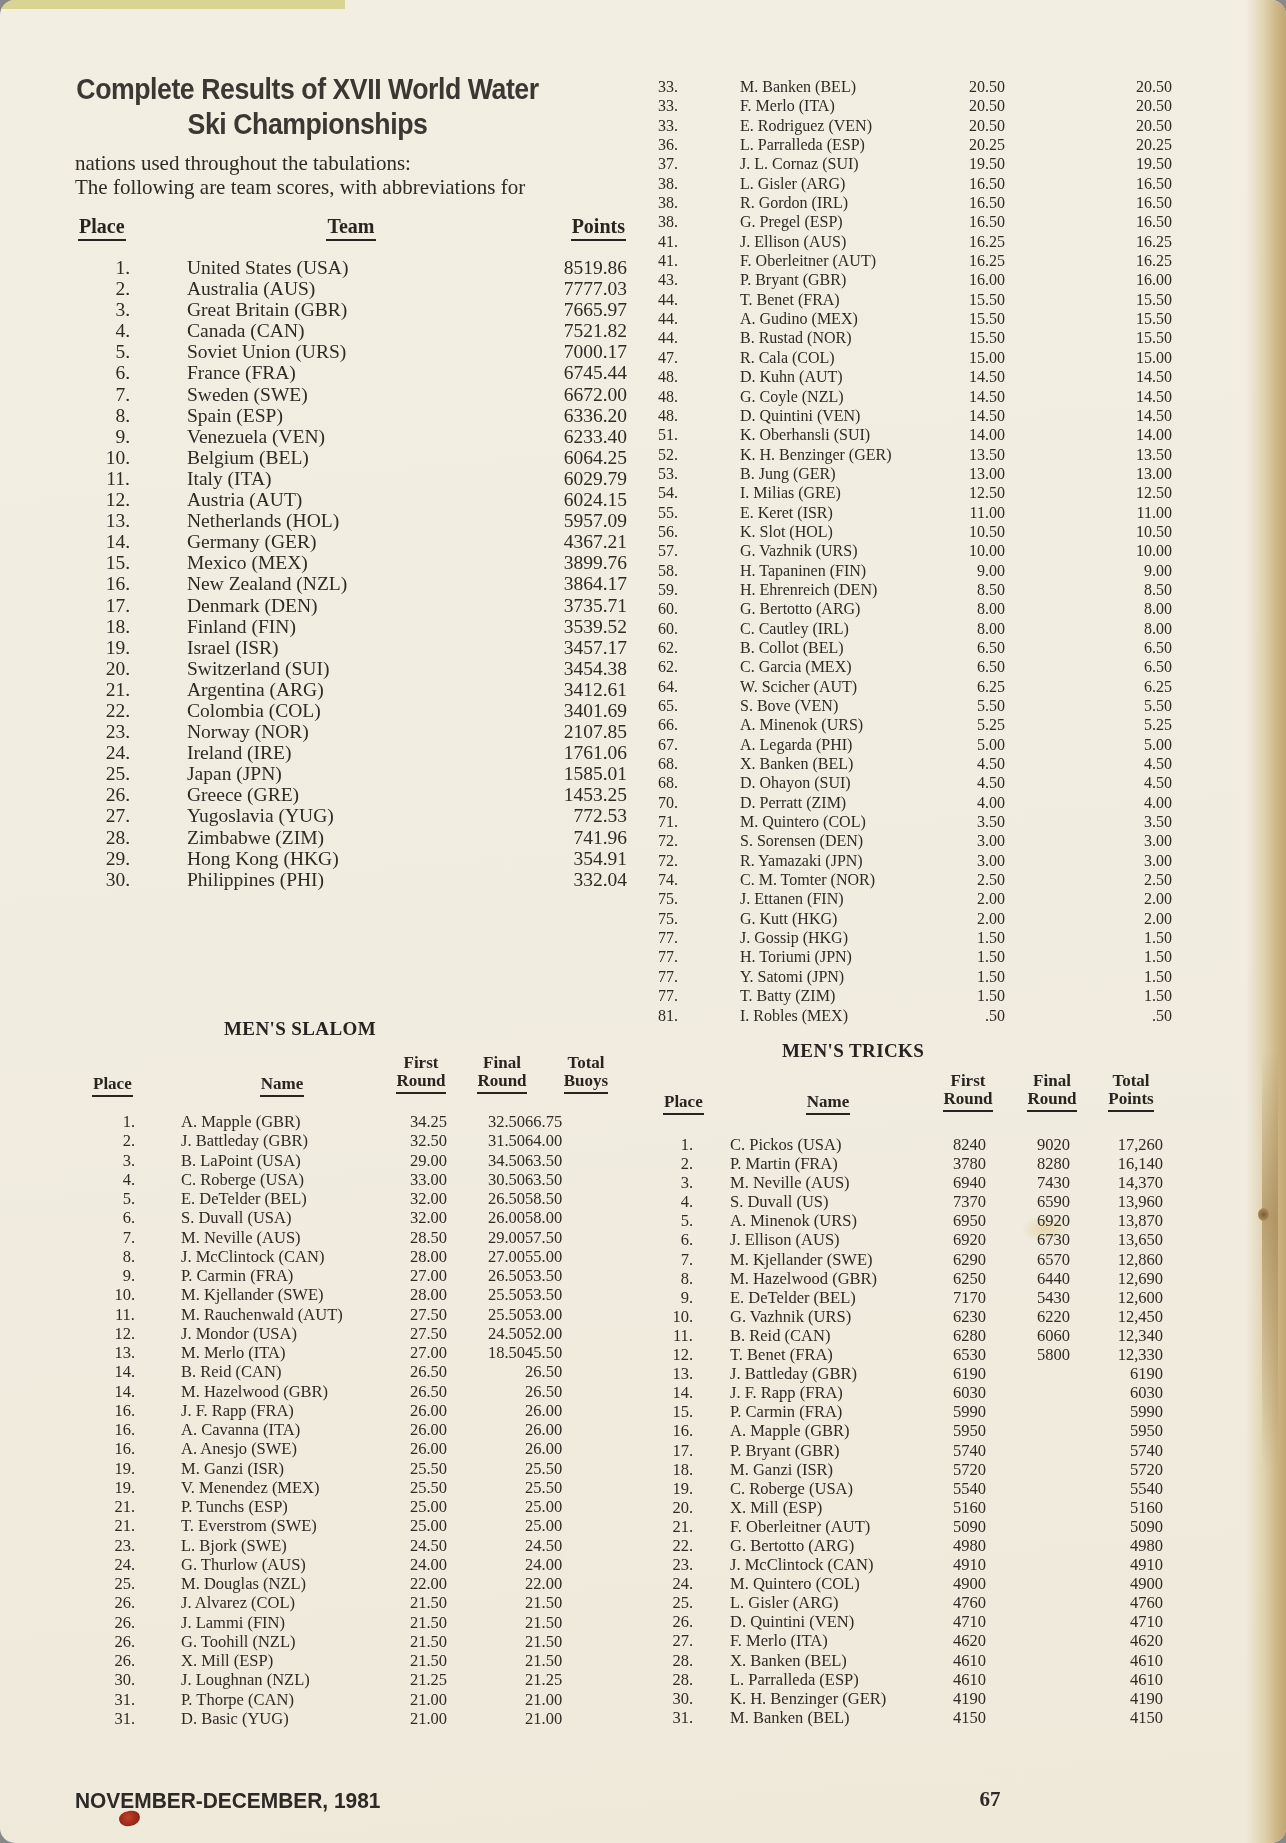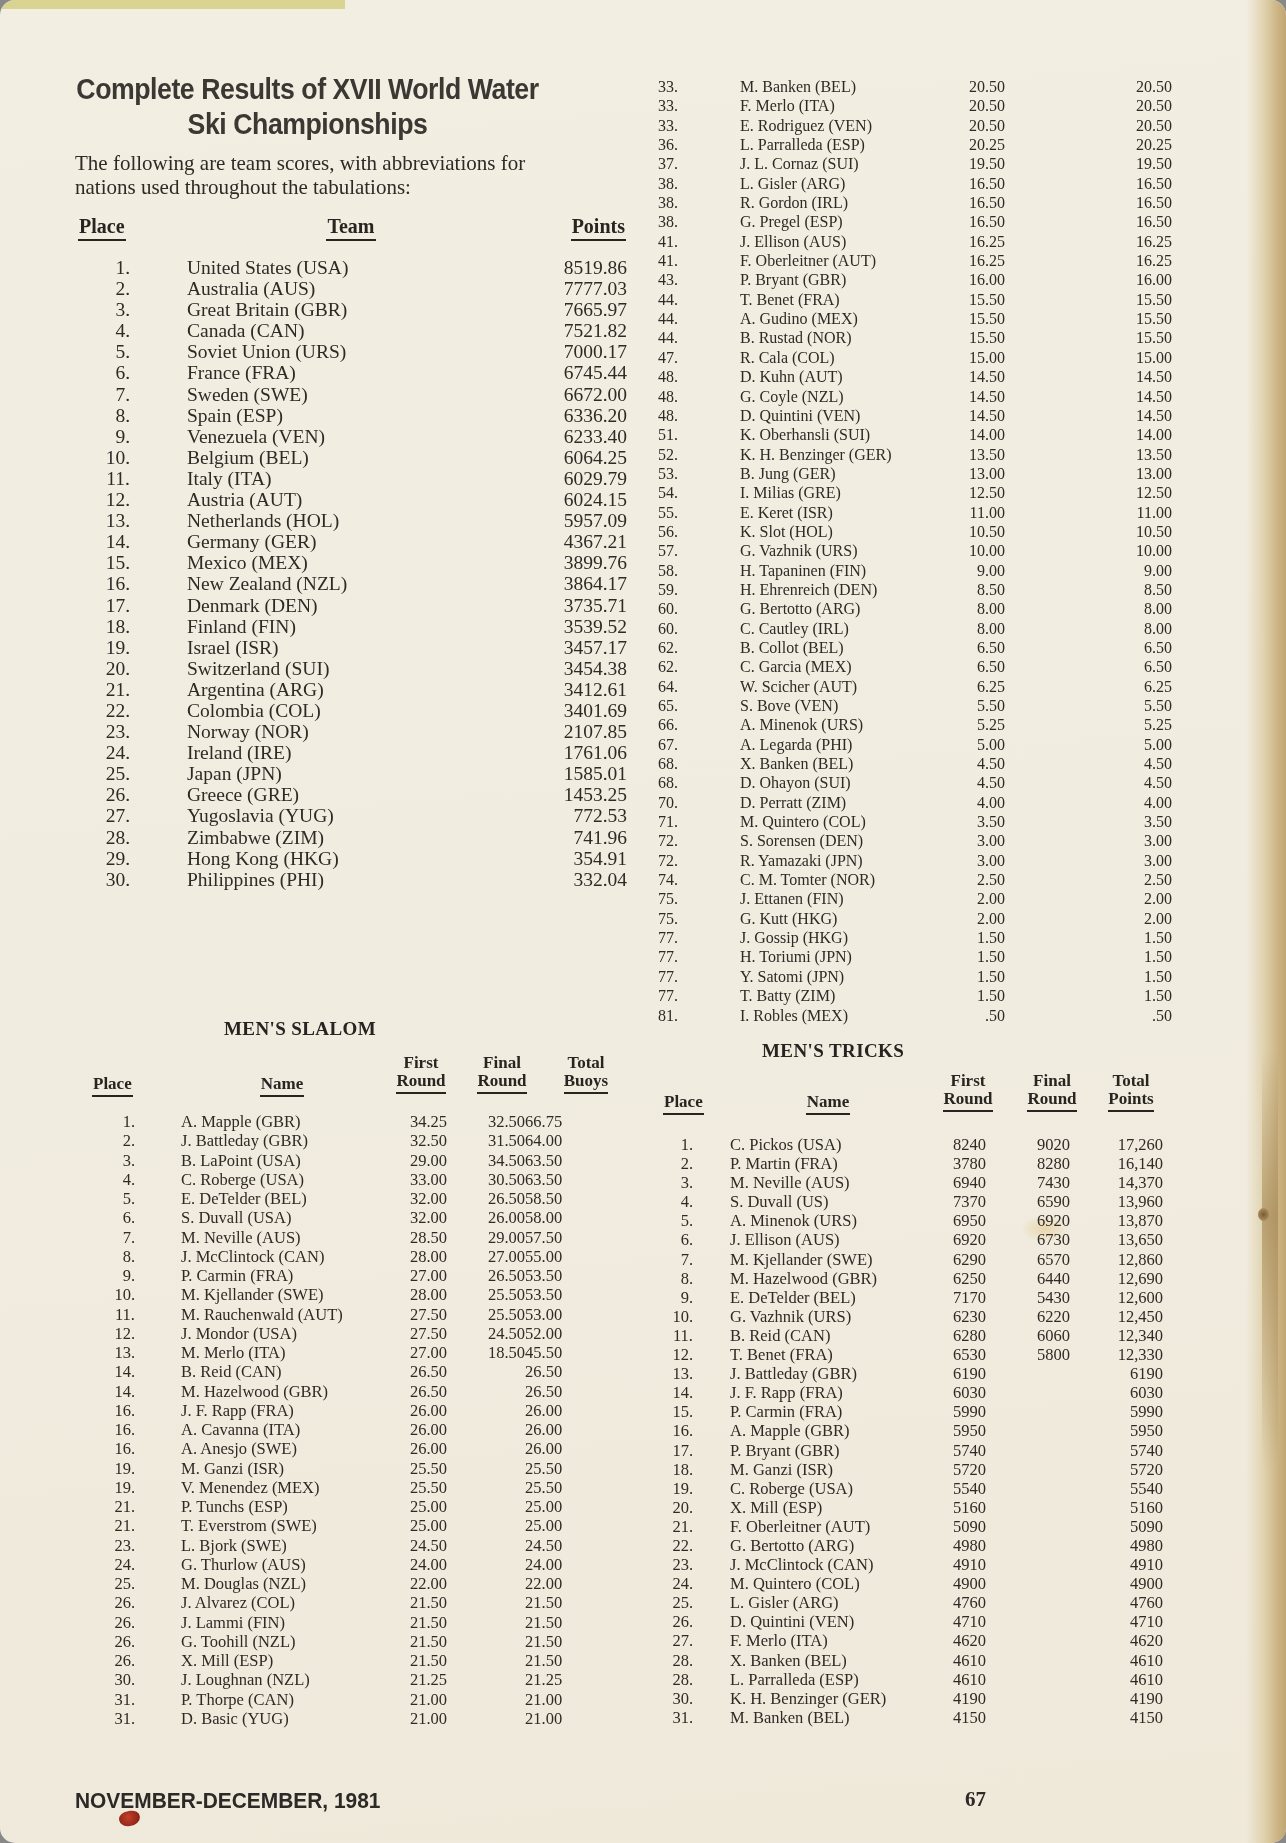--- a/index.html
+++ b/index.html
@@ -69,42 +69,42 @@
   .tricks-rows .trow{height:19.1px;line-height:19.1px;}
   .tricks-rows .trow span:nth-child(1){width:28px;text-align:right;}
   .tricks-rows .trow span:nth-child(2){flex:1;padding-left:37px;}
   .tricks-rows .trow span:nth-child(3){width:80px;text-align:right;}
   .tricks-rows .trow span:nth-child(4){width:84px;text-align:right;}
   .tricks-rows .trow span:nth-child(5){width:93px;text-align:right;padding-right:2px;font-family:Liberation Serif, serif;}
 
   
   .footer-left{position:absolute;left:75px;top:1788px;font-family:"Liberation Sans","DejaVu Sans",sans-serif;
     font-weight:bold;font-size:22px;color:#2c2926;transform:scaleX(.95);transform-origin:left;}
-  .page-number{position:absolute;left:965px;top:1787px;width:50px;text-align:left;
+  .page-number{position:absolute;left:965px;top:1787px;width:50px;text-align:center;
     font-weight:bold;font-size:21px;color:#2c2926;}
 </style>
 </head>
 <body>
 
 <div class="page">
 
   <div class="edge-top"></div>
   <div class="edge-right"></div>
   <div class="edge-right-dark"></div>
   <div class="speck-brown"></div>
   <div class="stain-yellow"></div>
 
   <div class="title">
     <div>Complete Results of XVII World Water</div>
     <div>Ski Championships</div>
   </div>
 
   <div class="intro">
+    <div>nations used throughout the tabulations:</div>
     <div>The following are team scores, with abbreviations for</div>
-    <div>nations used throughout the tabulations:</div>
   </div>
 
   <div class="hdr" style="left:78px;top:215px;font-size:20px;"><span class="u">Place</span></div>
   <div class="hdr" style="left:308px;top:215px;width:86px;text-align:center;font-size:20px;"><span class="u">Team</span></div>
   <div class="hdr" style="left:538px;top:215px;width:88px;text-align:right;font-size:20px;"><span class="u">Points</span></div>
 
   <div class="rows team-rows">
       <div class="trow">
         <span>1.</span>
         <span>United States (USA)</span>
@@ -788,21 +788,21 @@
       </div>
       <div class="trow">
         <span>31.</span>
         <span>D. Basic (YUG)</span>
         <span>21.00</span>
         <span></span>
         <span>21.00</span>
       </div>
     </div>
 
-  <div class="section-heading" style="left:762px;top:1040px;font-family:Liberation Serif, serif;">MEN'S TRICKS</div>
+  <div class="section-heading" style="left:782px;top:1040px;font-family:Liberation Serif, serif;">MEN'S TRICKS</div>
 
   <div class="hdr" style="left:663px;top:1092px;font-size:17px;"><span class="u">Place</span></div>
   <div class="hdr" style="left:784px;top:1092px;width:88px;text-align:center;font-size:17px;"><span class="u">Name</span></div>
   <div class="hdr2" style="left:929px;top:1072px;width:78px;font-size:17px;">
     <span class="u2"><span>First</span><br><span>Round</span></span>
   </div>
   <div class="hdr2" style="left:1013px;top:1072px;width:78px;font-size:17px;">
     <span class="u2"><span>Final</span><br><span>Round</span></span>
   </div>
   <div class="hdr2" style="left:1092px;top:1072px;width:78px;font-size:17px;">

